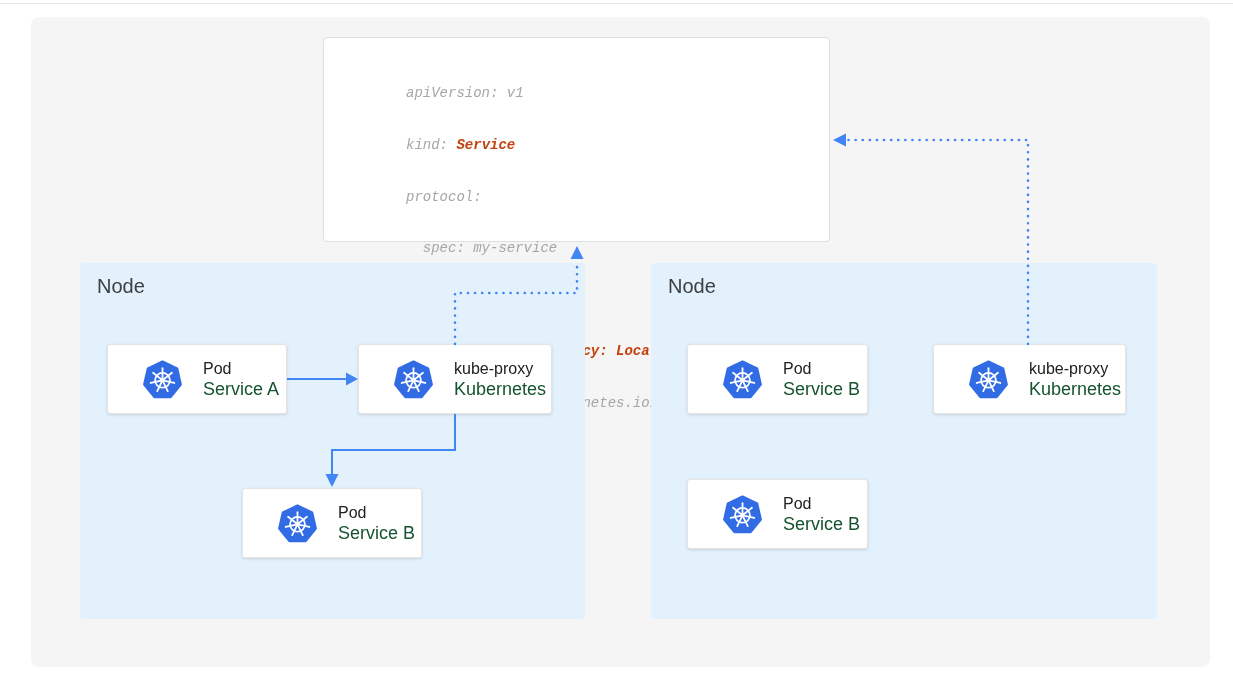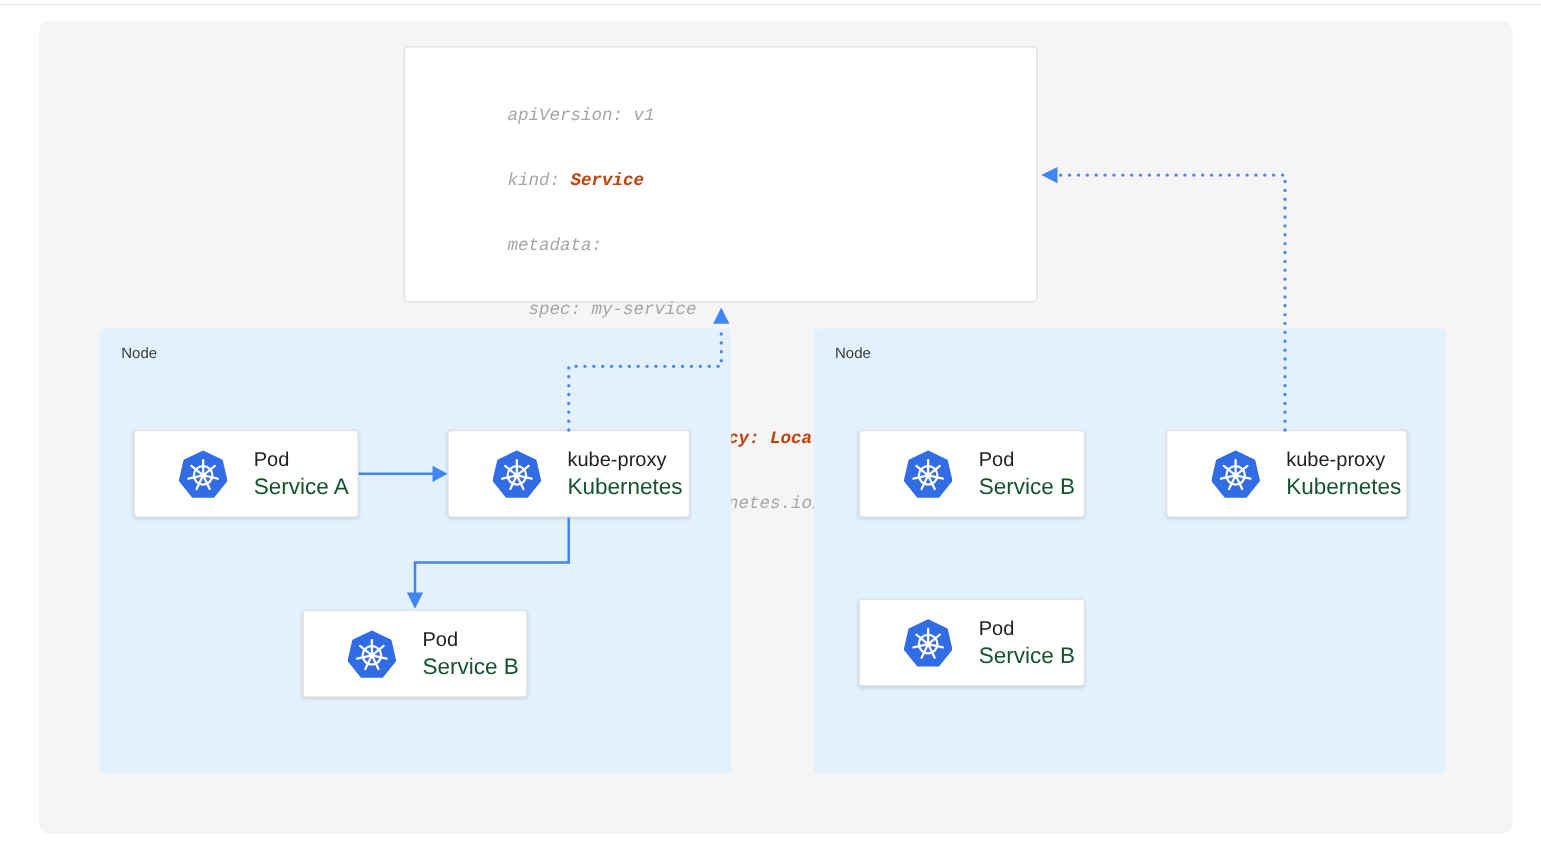--- a/index.html
+++ b/index.html
@@ -29,21 +29,21 @@
   .code-line .b { font-weight:bold; color:#c2410c; }
   
   .node {
     position:absolute; top:263px; height:356px;
     background:#e3f1fc; border-radius:4px;
   }
   .node-left  { left:80px;  width:505px; }
   .node-right { left:651px; width:506px; }
   .node-label {
     position:absolute; left:17px; top:12px;
-    font-size:12px; color:#3c4043;
+    font-size:20px; color:#3c4043;
   }
   
   .card {
     position:absolute; height:70px; box-sizing:border-box;
     background:#ffffff; border:1px solid #e4e4e4; border-radius:3px;
     box-shadow:0 1px 3px rgba(0,0,0,0.13);
     display:flex; align-items:center; padding-left:35px;
   }
   .k8s-logo { width:39px; height:39px; flex:0 0 auto; }
   .card-text { margin-left:21px; }
@@ -85,21 +85,21 @@
           <circle cx="50" cy="52" r="19"></circle>
         </g>
         <circle cx="50" cy="52" r="6" fill="#ffffff"></circle>
       </symbol>
     </defs>
   </svg>
 
   <div class="code-card">
     <div class="code-line"><span>apiVersion: v1</span></div>
     <div class="code-line"><span>kind: </span><span class="b">Service</span></div>
-    <div class="code-line"><span>metadata:</span></div>
+    <div class="code-line"><span>protocol:</span></div>
     <div class="code-line"><span>  spec: my-service</span></div>
     <div class="code-line"><span>spec:</span></div>
     <div class="code-line"><span>  </span><span class="b">internalTrafficPolicy: Local</span></div>
     <div class="code-line"><span>  selector: app.kubernetes.io/name: MyApp</span></div>
     <div class="code-line"><span>  ports:</span></div>
     <div class="code-line"><span>  - protocol: TCP</span></div>
     <div class="code-line"><span>    port: 80</span></div>
     <div class="code-line"><span>    targetPort: 9376</span></div>
   </div>
 

